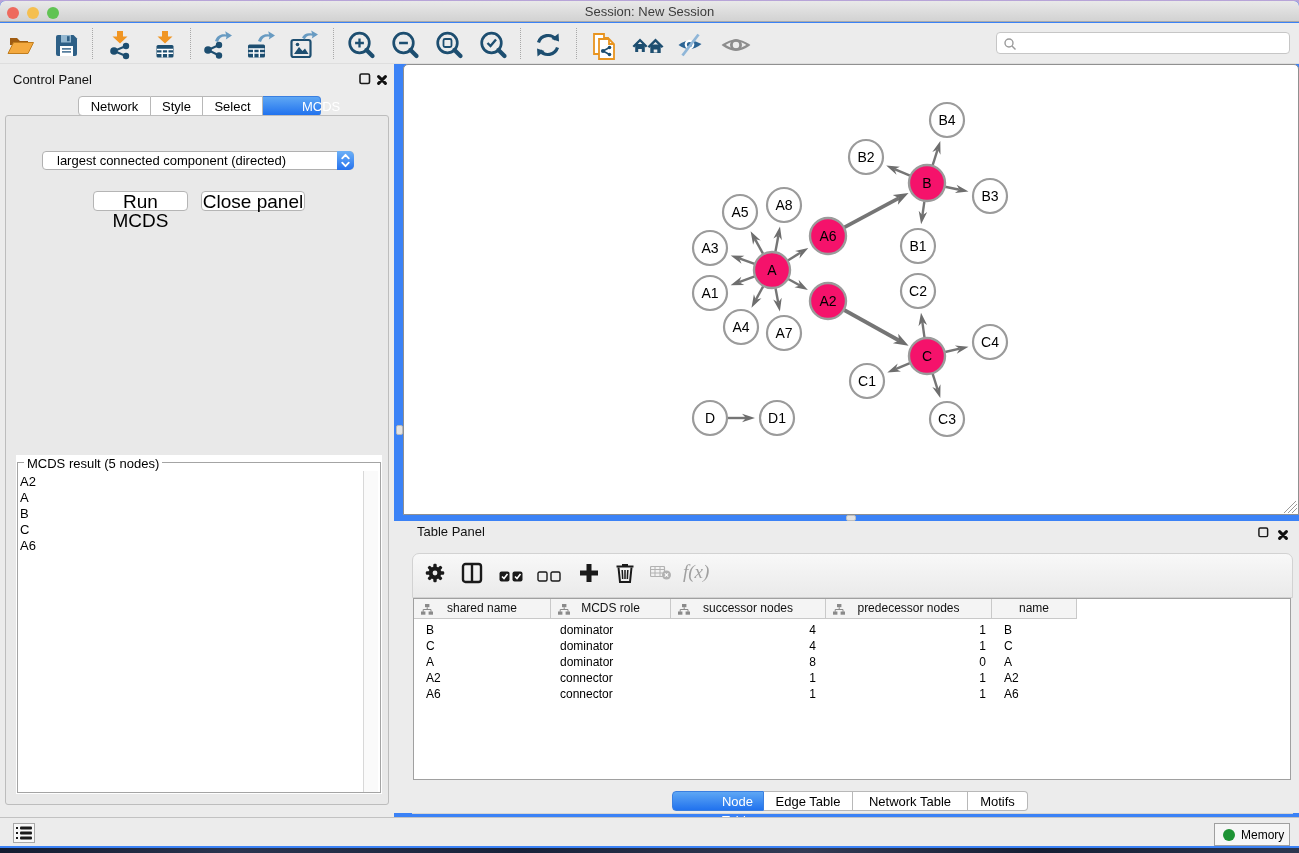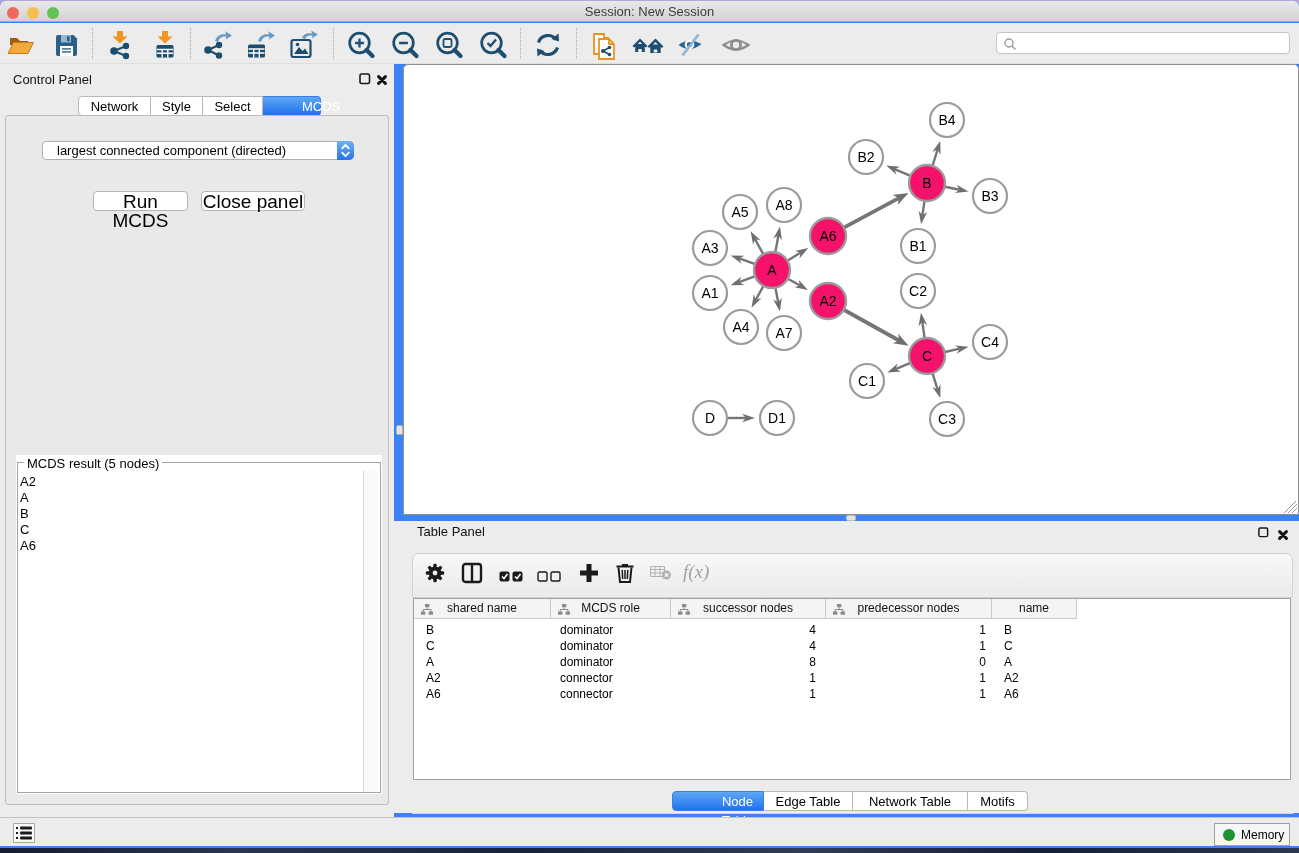--- a/index.html
+++ b/index.html
@@ -33,21 +33,21 @@
 .tabrow { position:absolute; display:flex;border-radius:10px; }
 .tab { height:20px; line-height:19px; font-size:13px; color:#000; background:#fff;
   border:1px solid #b8b8b8; border-left:none; text-align:center; }
 .tab.first { border-left:1px solid #b8b8b8; border-radius:4px 0 0 4px; }
 .tab.last { border-radius:0 4px 4px 0; }
 .tab.sel { background:linear-gradient(#5ea7f4,#2172ee); color:#fff; border-color:#3a7fe0;padding-left:39px; }
 
 #cpcontent { left:5px; top:114px; width:384px; height:690px; background:#e9e9e9;
   border:1px solid #bdbdbd; border-radius:3px; }
 #optlabel { left:0; top:136px; width:394px; text-align:center; font-size:13px; color:#000; }
-#dropdown { left:42px; top:140px; width:312px; height:19px; background:#fff;
+#dropdown { left:42px; top:150px; width:312px; height:19px; background:#fff;
   border:1px solid #b0b0b0; border-radius:4px; }
 #dropdown .txt { position:absolute; left:14px; top:1px; font-size:13px; color:#000; }
 #dropdown .stepper { position:absolute; right:-1px; top:-1px; width:17px; height:19px;
   background:linear-gradient(#6db1f7,#2672ee); border-radius:0 5px 5px 0; }
 .btn { position:absolute; height:20px; background:#fff; border:1px solid #b5b5b5; border-radius:4px;
   font-size:19px; color:#000; text-align:center; line-height:19px; }
 
 #resultbox { left:16px; top:454px; width:366px; height:339px; background:#fff; }
 #resultborder { left:17px; top:461px; width:364px; height:331px; border:1px solid #a4a4a4; }
 #resultlegend { left:24px; top:455px; font-size:13px; color:#000; background:#fff; padding:0 3px; }

